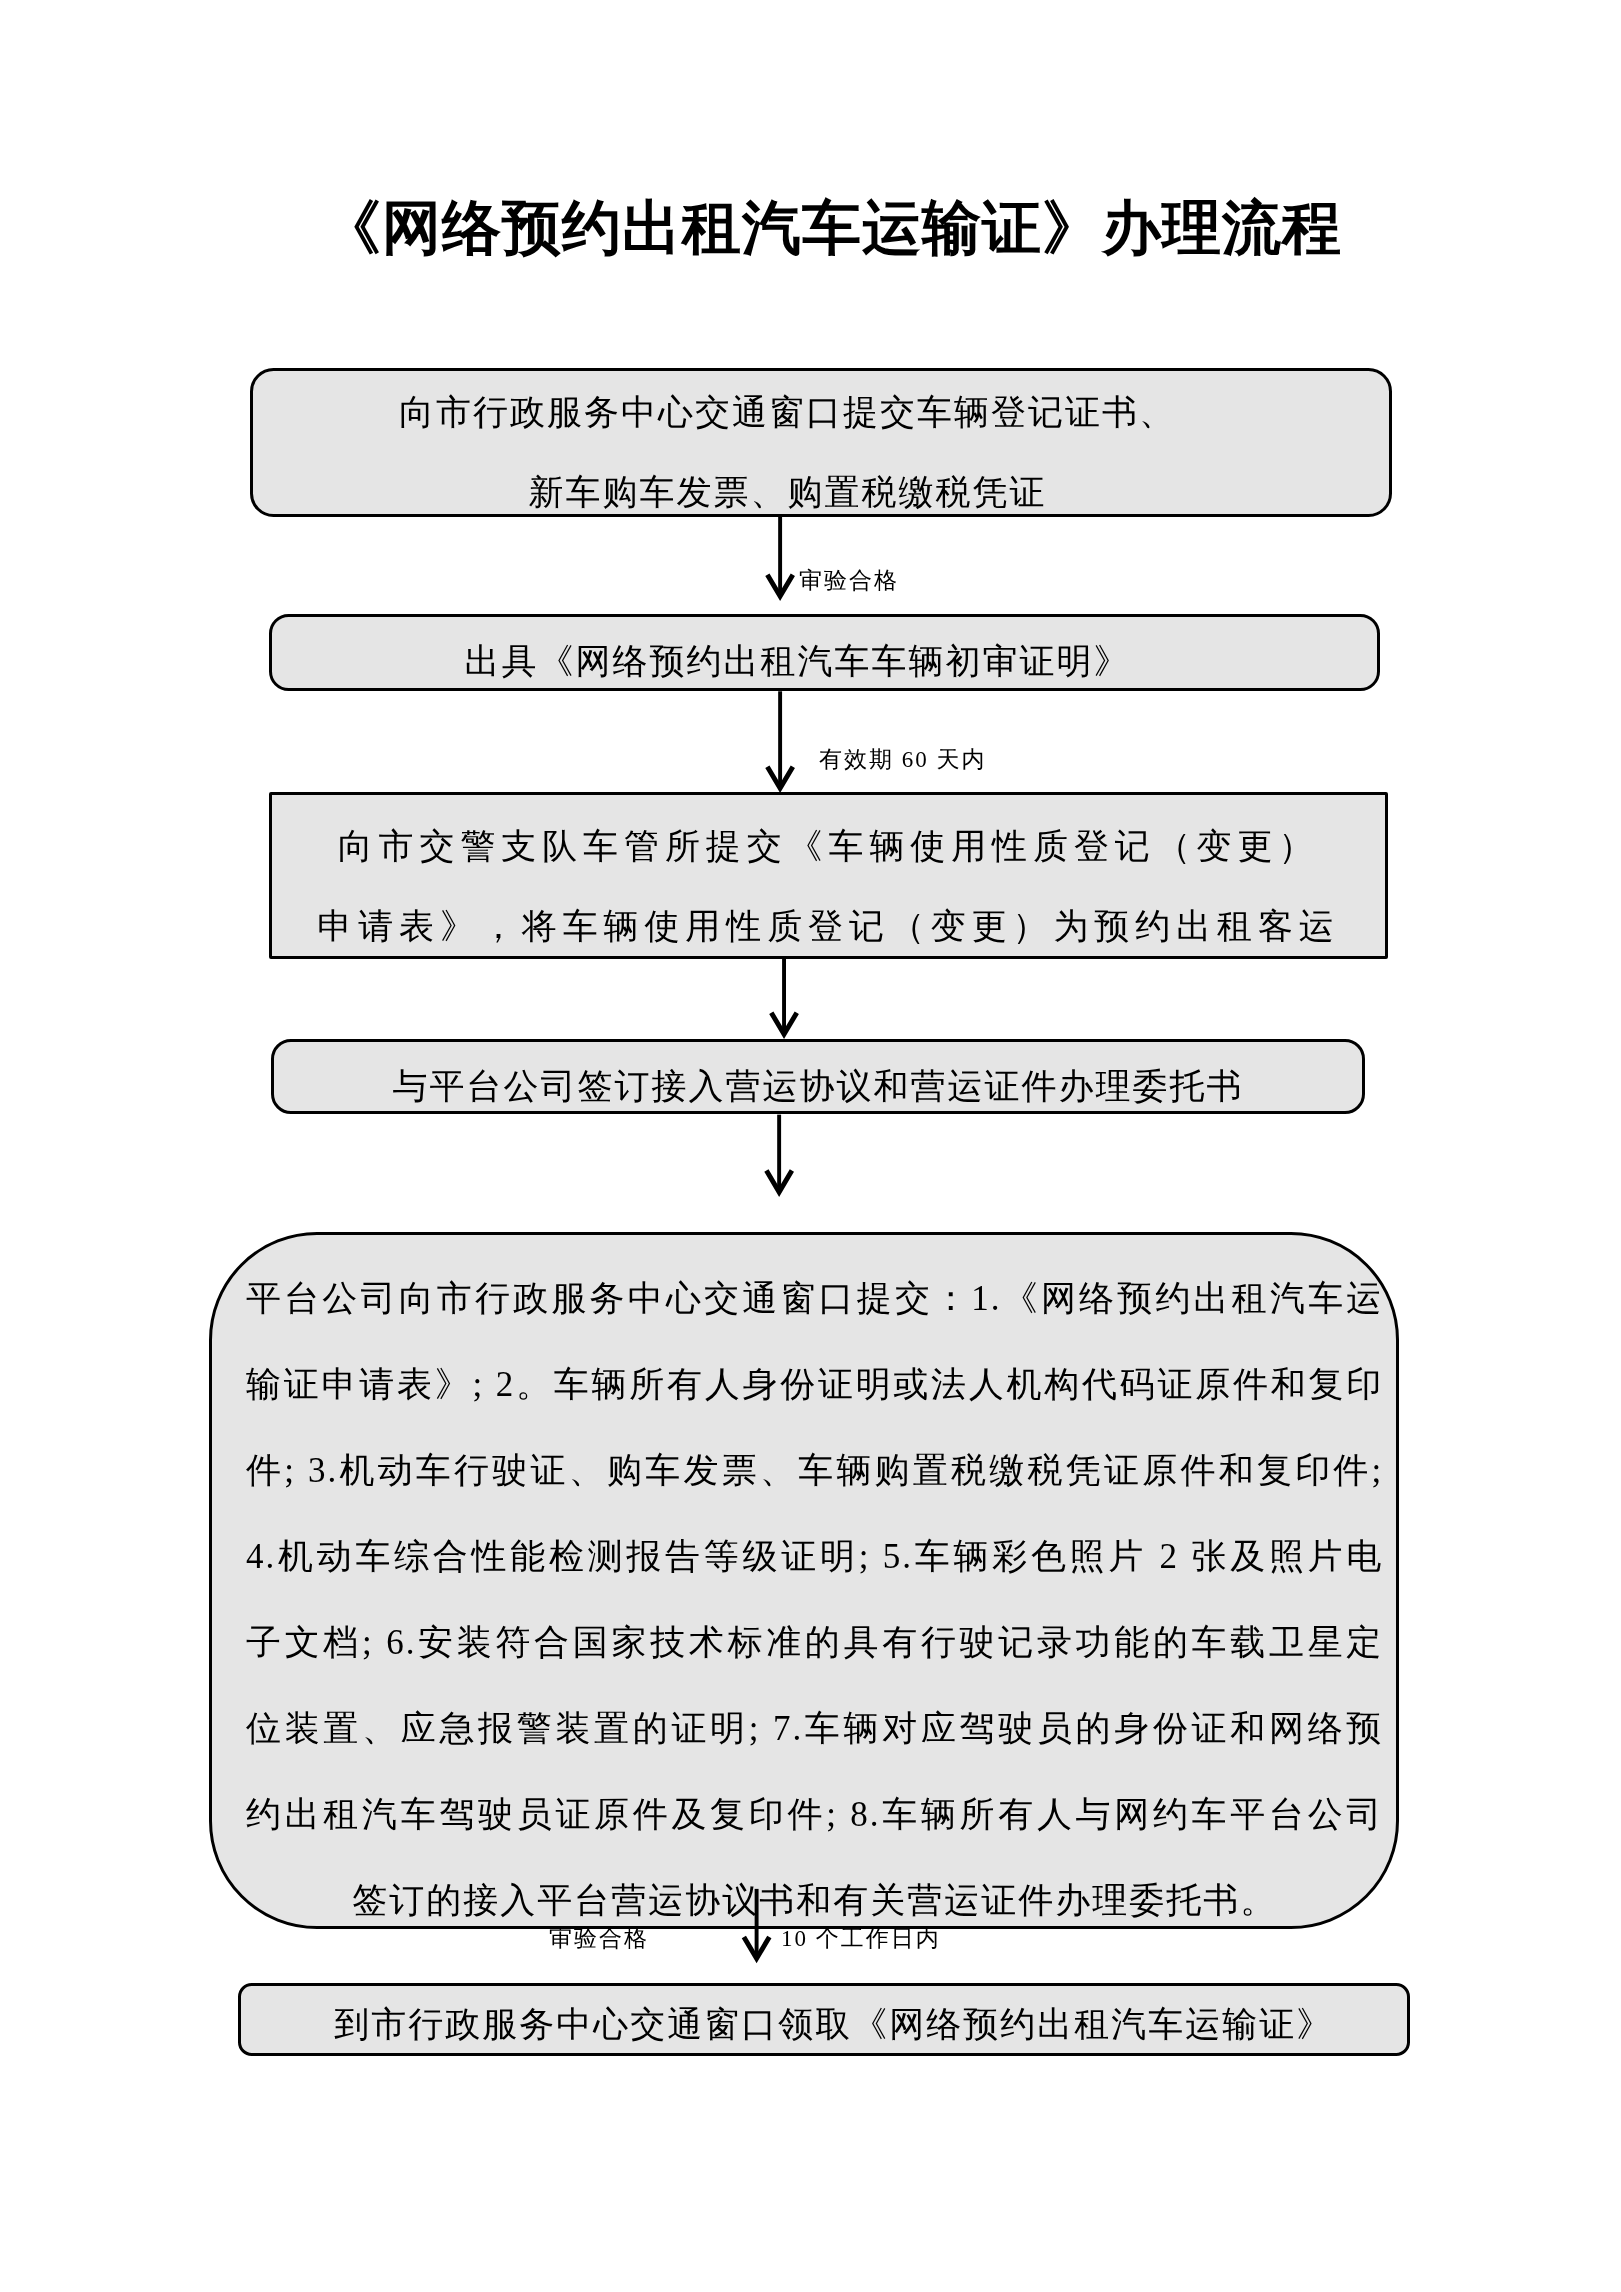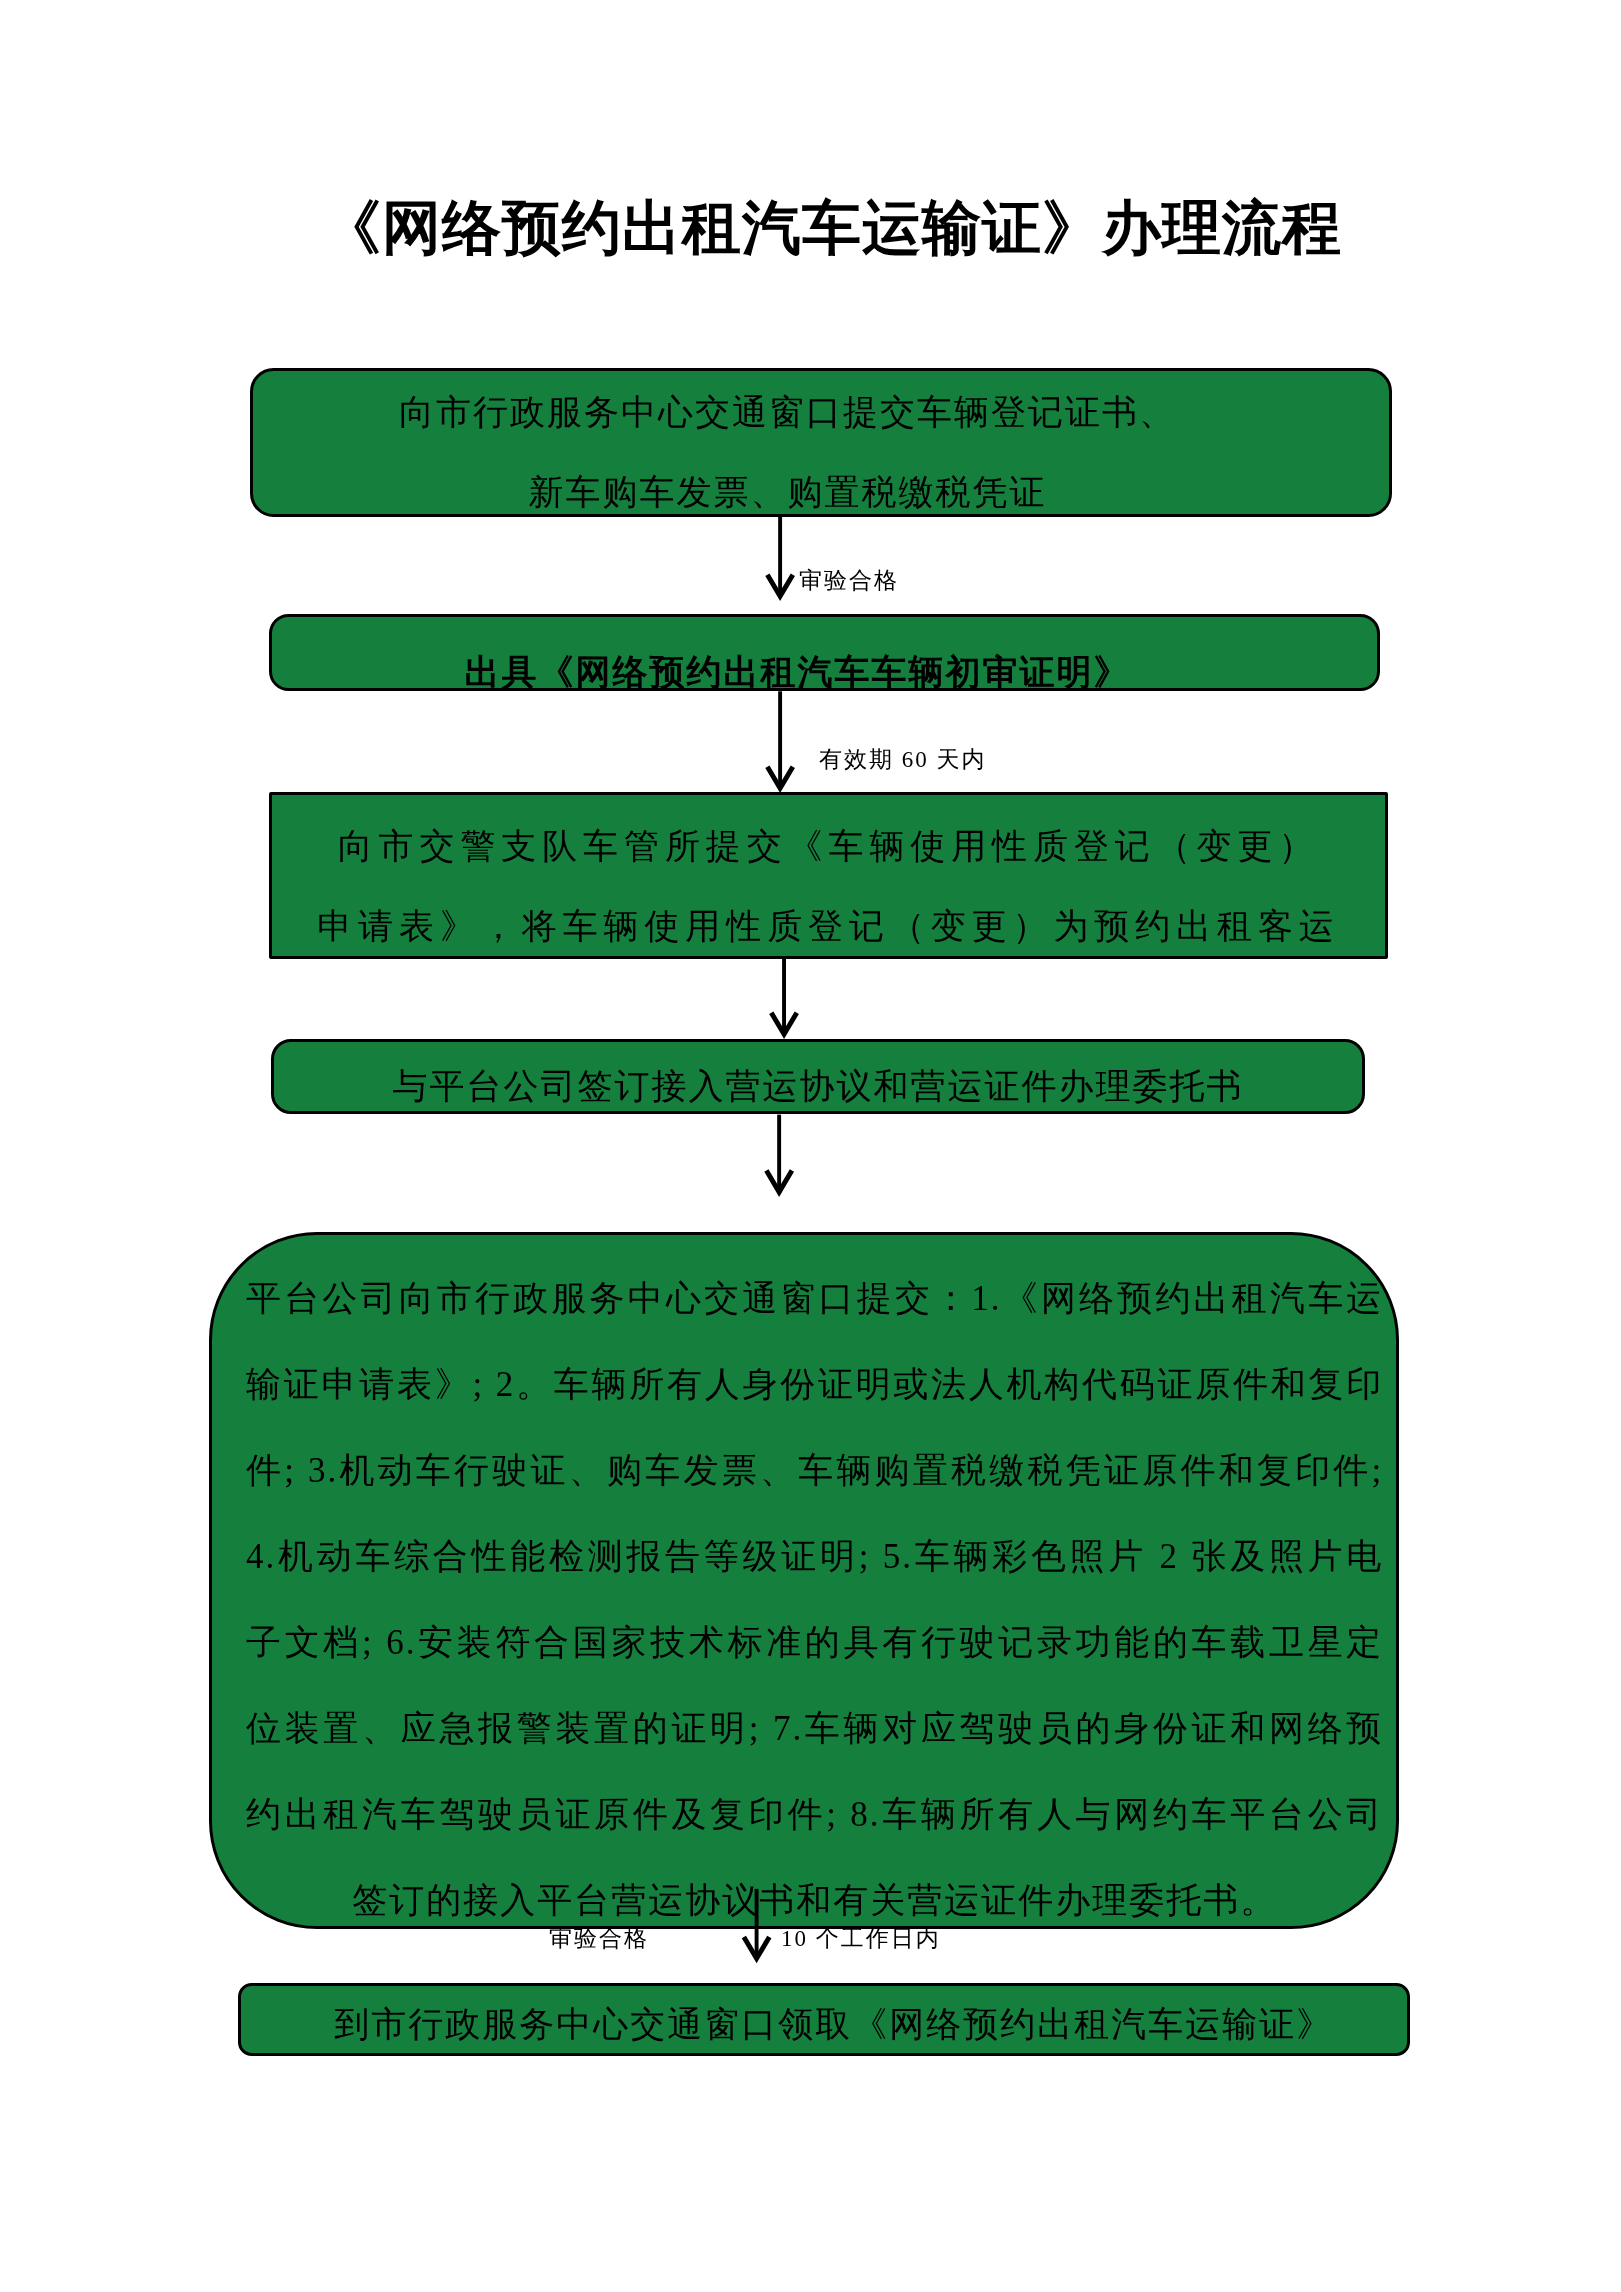--- a/index.html
+++ b/index.html
@@ -16,41 +16,41 @@
     position:absolute; left:0; top:196px; width:100%;
     box-sizing:border-box; padding-left:43px;
     text-align:center;
     font-size:59px; font-weight:bold; line-height:65px;
     letter-spacing:1px; white-space:nowrap;
   }
   .fbox {
     position:absolute;
     border:3.9px solid #000;
     box-sizing:border-box;
-    background:#15803d;
+    background:#e5e5e5;
   }
   .bline {
     position:absolute; left:0; width:100%;
     box-sizing:border-box;
     text-align:center;
     font-size:35px; line-height:43px; letter-spacing:2px;
     white-space:nowrap;
   }
   .flabel {
     position:absolute;
     font-size:23px; line-height:43px; letter-spacing:2px;
     white-space:nowrap;
   }
   
   .box-step1 { left:250px; top:368px; width:1142px; height:149px; border-radius:23.5px; }
   .box-step1 .l1 { top:19.6px;  padding-right:67px; }
   .box-step1 .l2 { top:100px; padding-right:67px; }
   
   .box-step2 { left:269px; top:614px; width:1111px; height:77px; border-radius:19.6px; }
-  .box-step2 .l1 { top:34px; padding-right:54px;font-weight:bold; }
+  .box-step2 .l1 { top:23px; padding-right:54px; }
   
   .box-step3 { left:269px; top:792px; width:1119px; height:167px; border-radius:2px; }
   .box-step3 .l1 { top:30px;  letter-spacing:5.9px; }
   .box-step3 .l2 { top:110px; letter-spacing:5.9px; }
   
   .box-step4 { left:271px; top:1039px; width:1094px; height:75px; border-radius:20px; }
   .box-step4 .l1 { top:22.5px; }
   
   .box-step5 {
     left:209px; top:1192px; width:1190px; height:697px;

